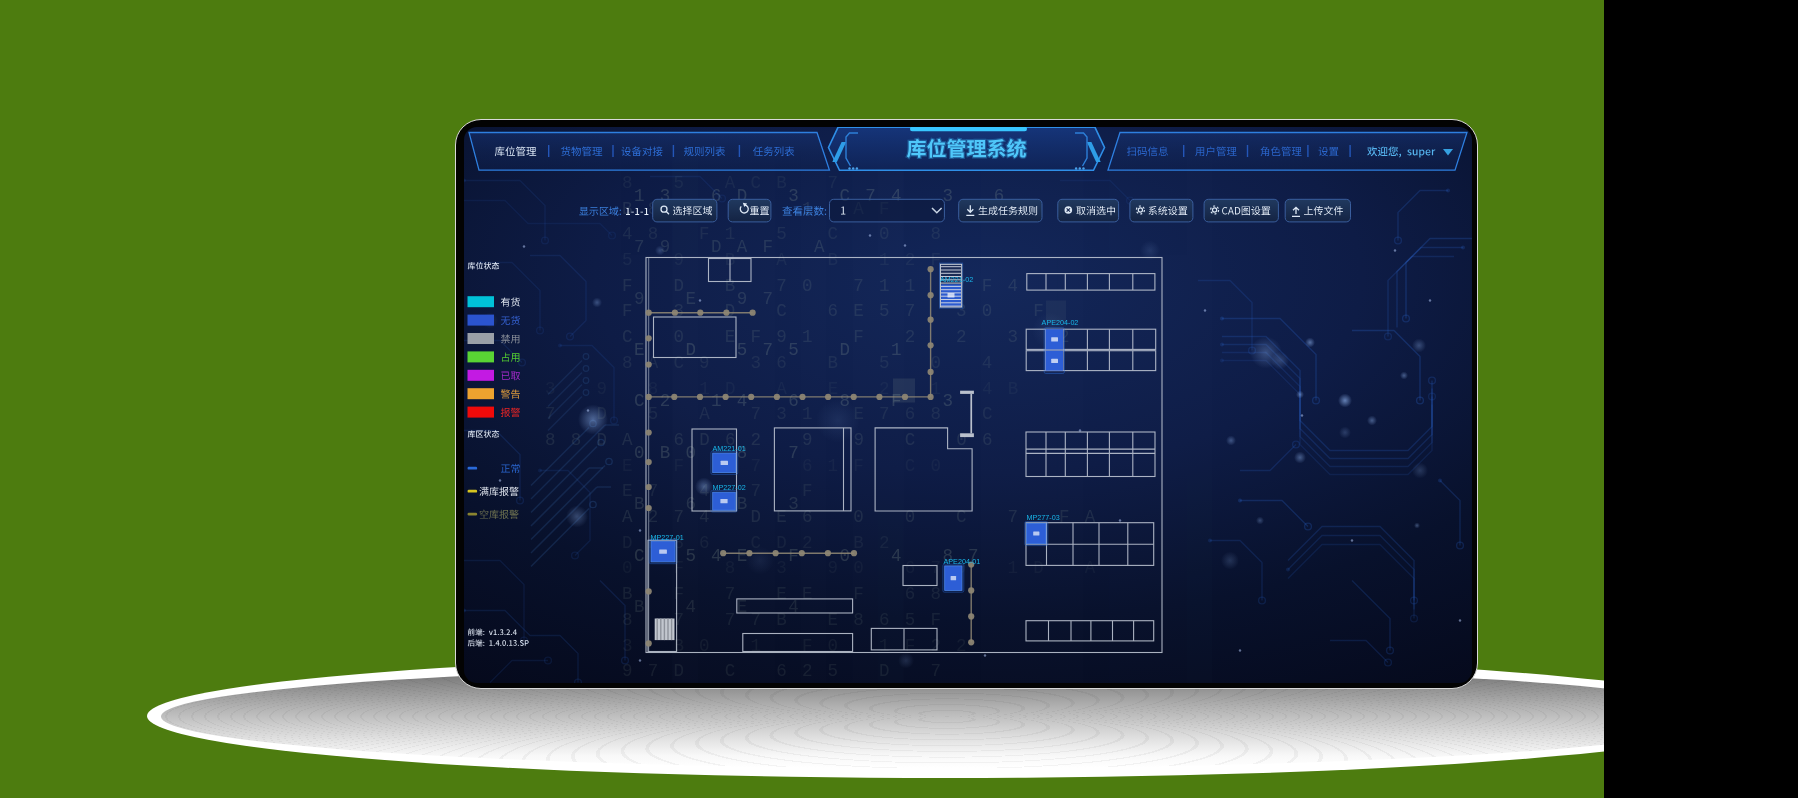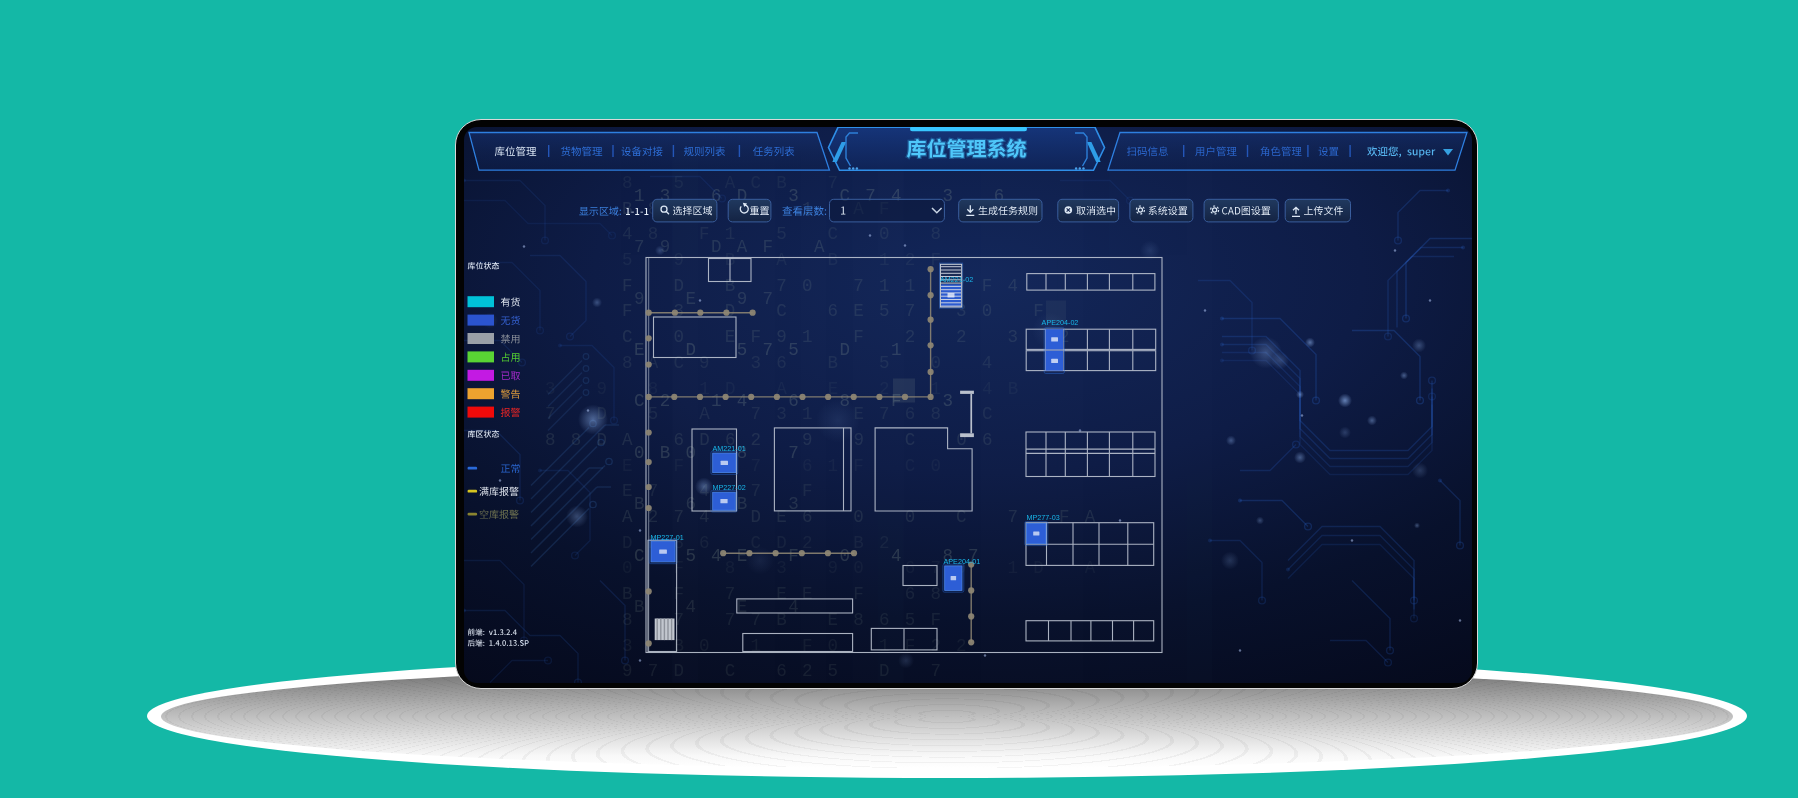--- a/index.html
+++ b/index.html
@@ -1,14 +1,14 @@
 <!DOCTYPE html>
 <html><head><meta charset="utf-8"><style>
 html,body{margin:0;padding:0;background:#000;width:1798px;height:798px;overflow:hidden}
-#stage{position:relative;width:1798px;height:798px;background:#14b8a6;overflow:hidden;font-family:"Liberation Sans",sans-serif}
+#stage{position:relative;width:1604px;height:798px;background:#4d7c0f;overflow:hidden;font-family:"Liberation Sans",sans-serif}
 #shadow{position:absolute;left:147px;top:654px;width:1600px;height:124px;border-radius:50%;background:#ffffff}
 #shadow2{position:absolute;left:161px;top:665px;width:1572px;height:103px;border-radius:50%;background:repeating-radial-gradient(ellipse farthest-side at 50% 50%,rgba(0,0,0,0.045) 0 2px,rgba(0,0,0,0) 2px 13px),linear-gradient(180deg,#606060 0%,#7a7a7a 10%,#949494 24%,#b0b0b0 40%,#cccccc 58%,#e6e6e6 75%,#f8f8f8 88%,#ffffff 100%)}
 #frame{position:absolute;left:455px;top:118.5px;width:1023px;height:570px;background:#030303;border:1.6px solid #d8d8d8;border-radius:26px;box-sizing:border-box}
 #screen{position:absolute;left:464px;top:126.5px;width:1008px;height:556px;border-radius:13px;overflow:hidden;background:radial-gradient(960px 490px at 51% 27%,#13275a 0%,#0e1c46 40%,#08112c 70%,#05091b 100%)}
 </style></head><body>
 <div id="stage">
 
 <div id="shadow"></div>
 
 <div id="shadow2"></div>

